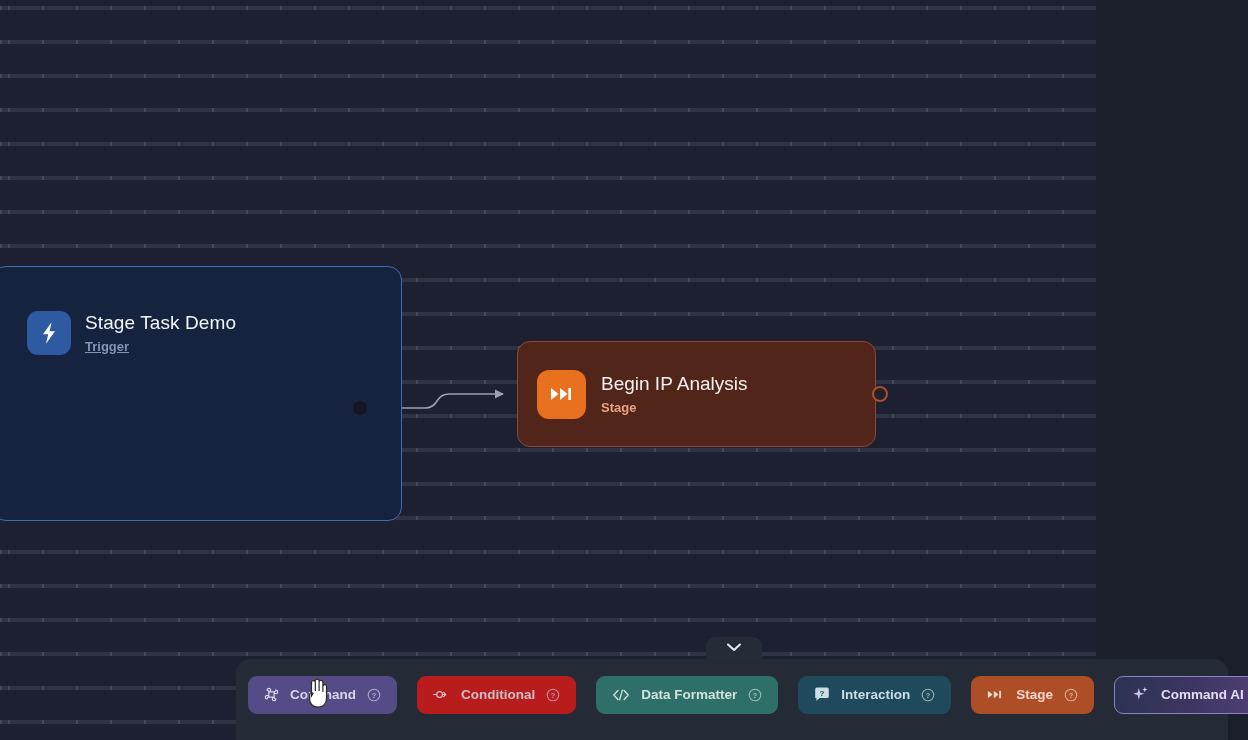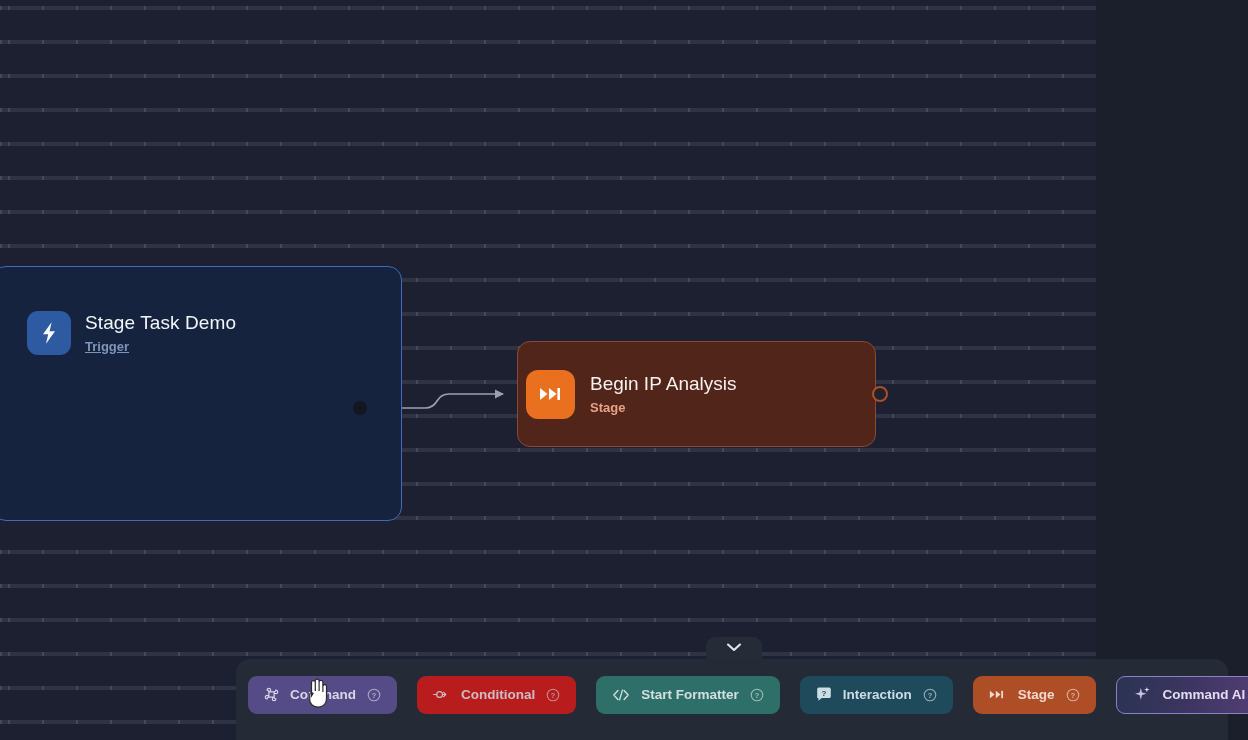--- a/index.html
+++ b/index.html
@@ -73,21 +73,21 @@
   }
 
   
   #stage-node {
     position:absolute; left:517px; top:341px;
     width:359px; height:106px;
     background:#512519;
     border:1px solid #8a4a33;
     border-radius:13px;
     display:flex; align-items:center; gap:15px;
-    padding-left:8px;
+    padding-left:19px;
   }
   #stage-icon { background:#e8701f; width:49px; height:49px; border-radius:12px; }
   #stage-title { font-size:19px; color:#f6f1ee; }
   #stage-sub { font-size:13px; font-weight:bold; color:#e9a184; margin-top:5px; }
   #out-port-stage {
     position:absolute; left:872px; top:386px;
     width:16px; height:16px; border-radius:50%;
     background:#23222b; border:2.5px solid #a9502b;
   }
 
@@ -209,21 +209,21 @@
         </svg>
       </span>
     </div>
 
     <div class="tool-btn" style="background:#2f6f69;color:#cfe0dd;">
       <span class="glyph">
         <svg width="18" height="14" viewBox="0 0 20 14">
           <path d="M6.6,2 L2,7 L6.6,12 M13.4,2 L18,7 L13.4,12 M11.6,1.6 L8.4,12.4" fill="none" stroke="#cfe0dd" stroke-width="1.5" stroke-linecap="round" stroke-linejoin="round"></path>
         </svg>
       </span>
-      <span>Start Formatter</span>
+      <span>Data Formatter</span>
       <span class="help">
         <svg width="14" height="14" viewBox="0 0 16 16">
           <circle cx="8" cy="8" r="6.6" fill="none" stroke="#c3d6d3" stroke-width="1.2"></circle>
           <text x="8" y="11.4" text-anchor="middle" font-size="8.4" fill="#c3d6d3" font-family="Liberation Sans, sans-serif">?</text>
         </svg>
       </span>
     </div>
 
     <div class="tool-btn" style="background:#1f4a5c;color:#cddde4;">
       <span class="glyph">

